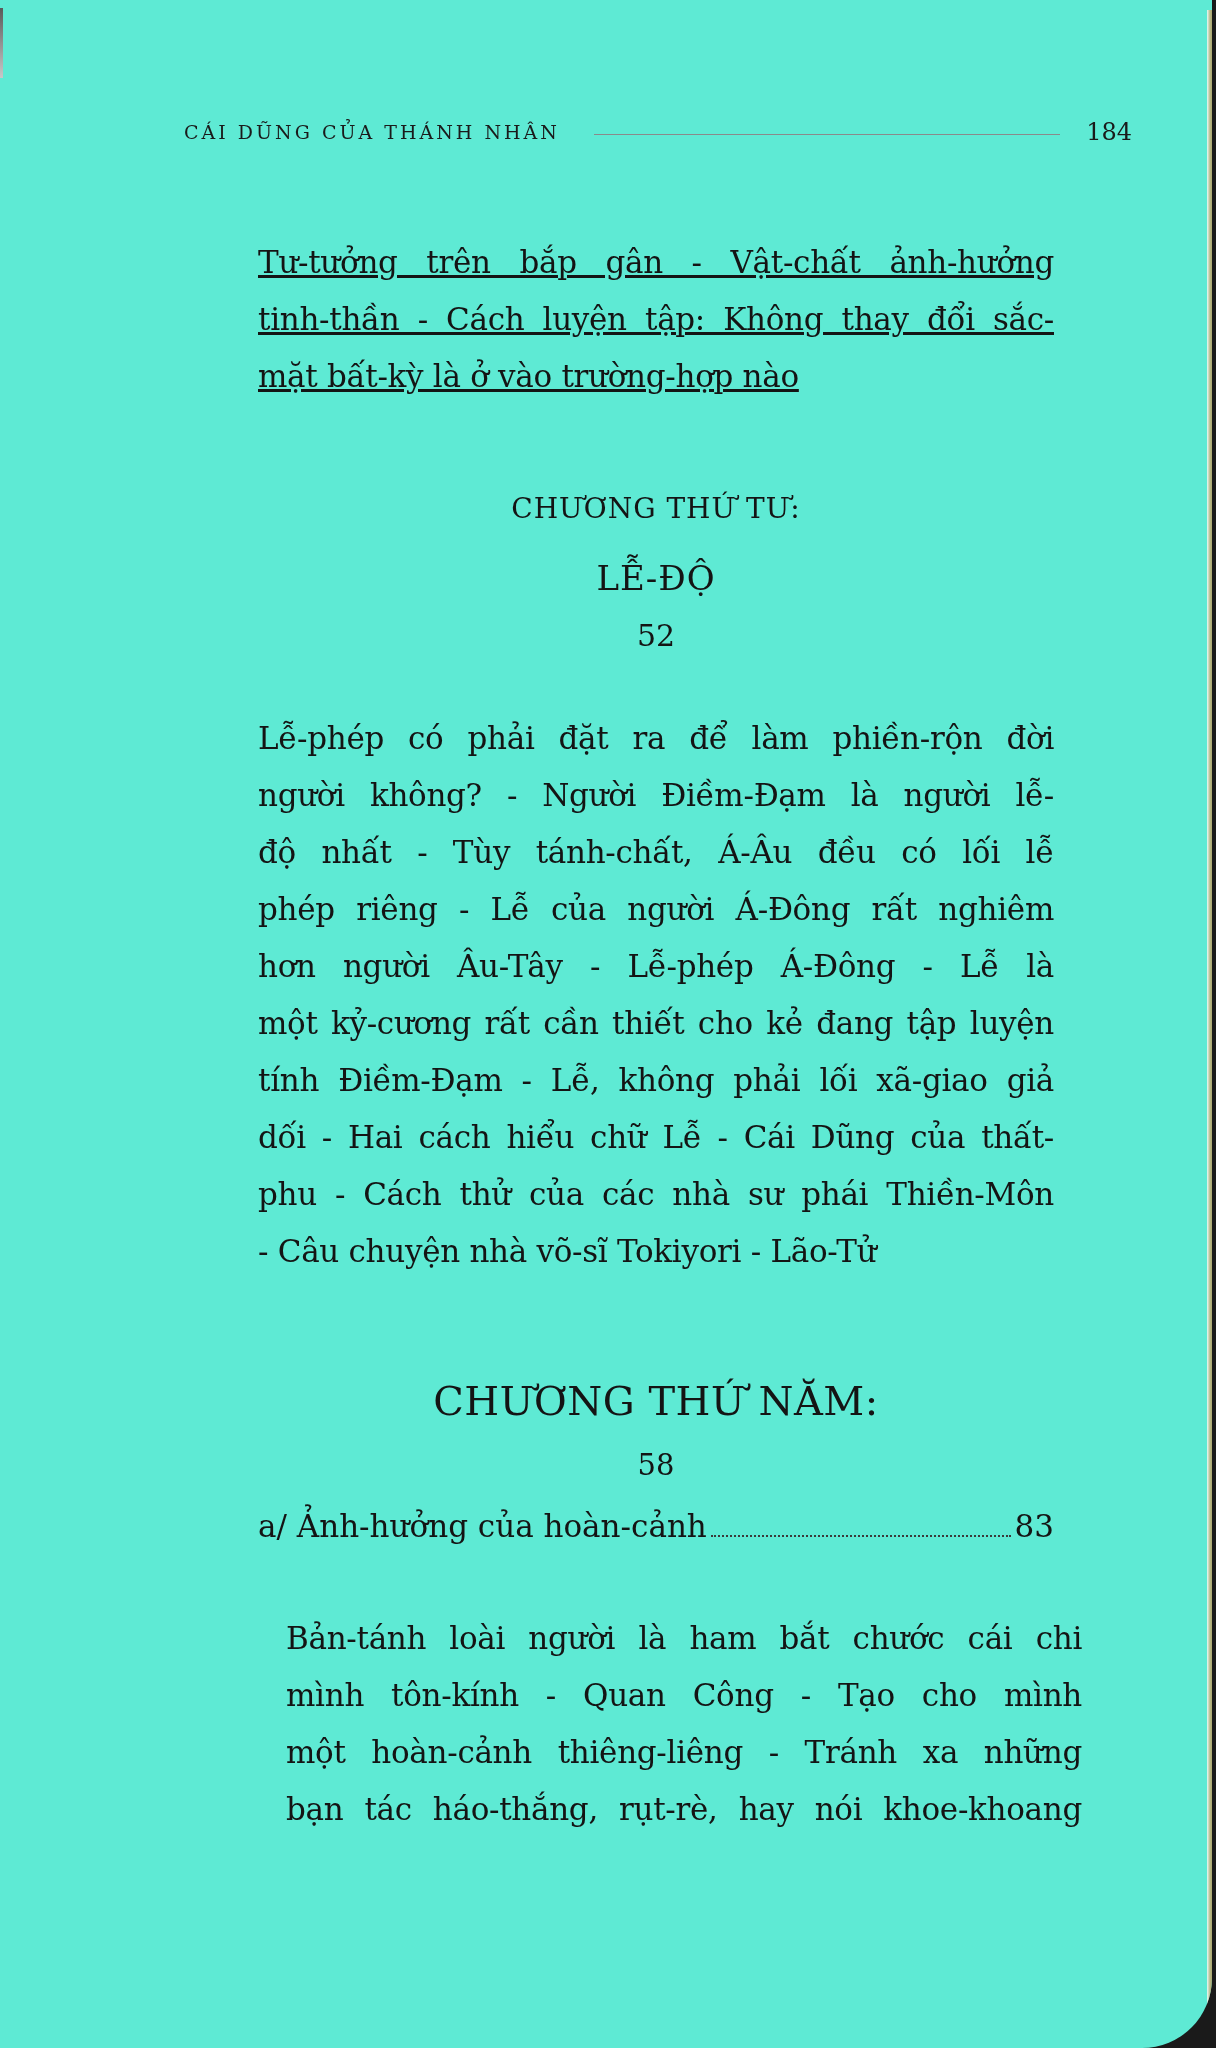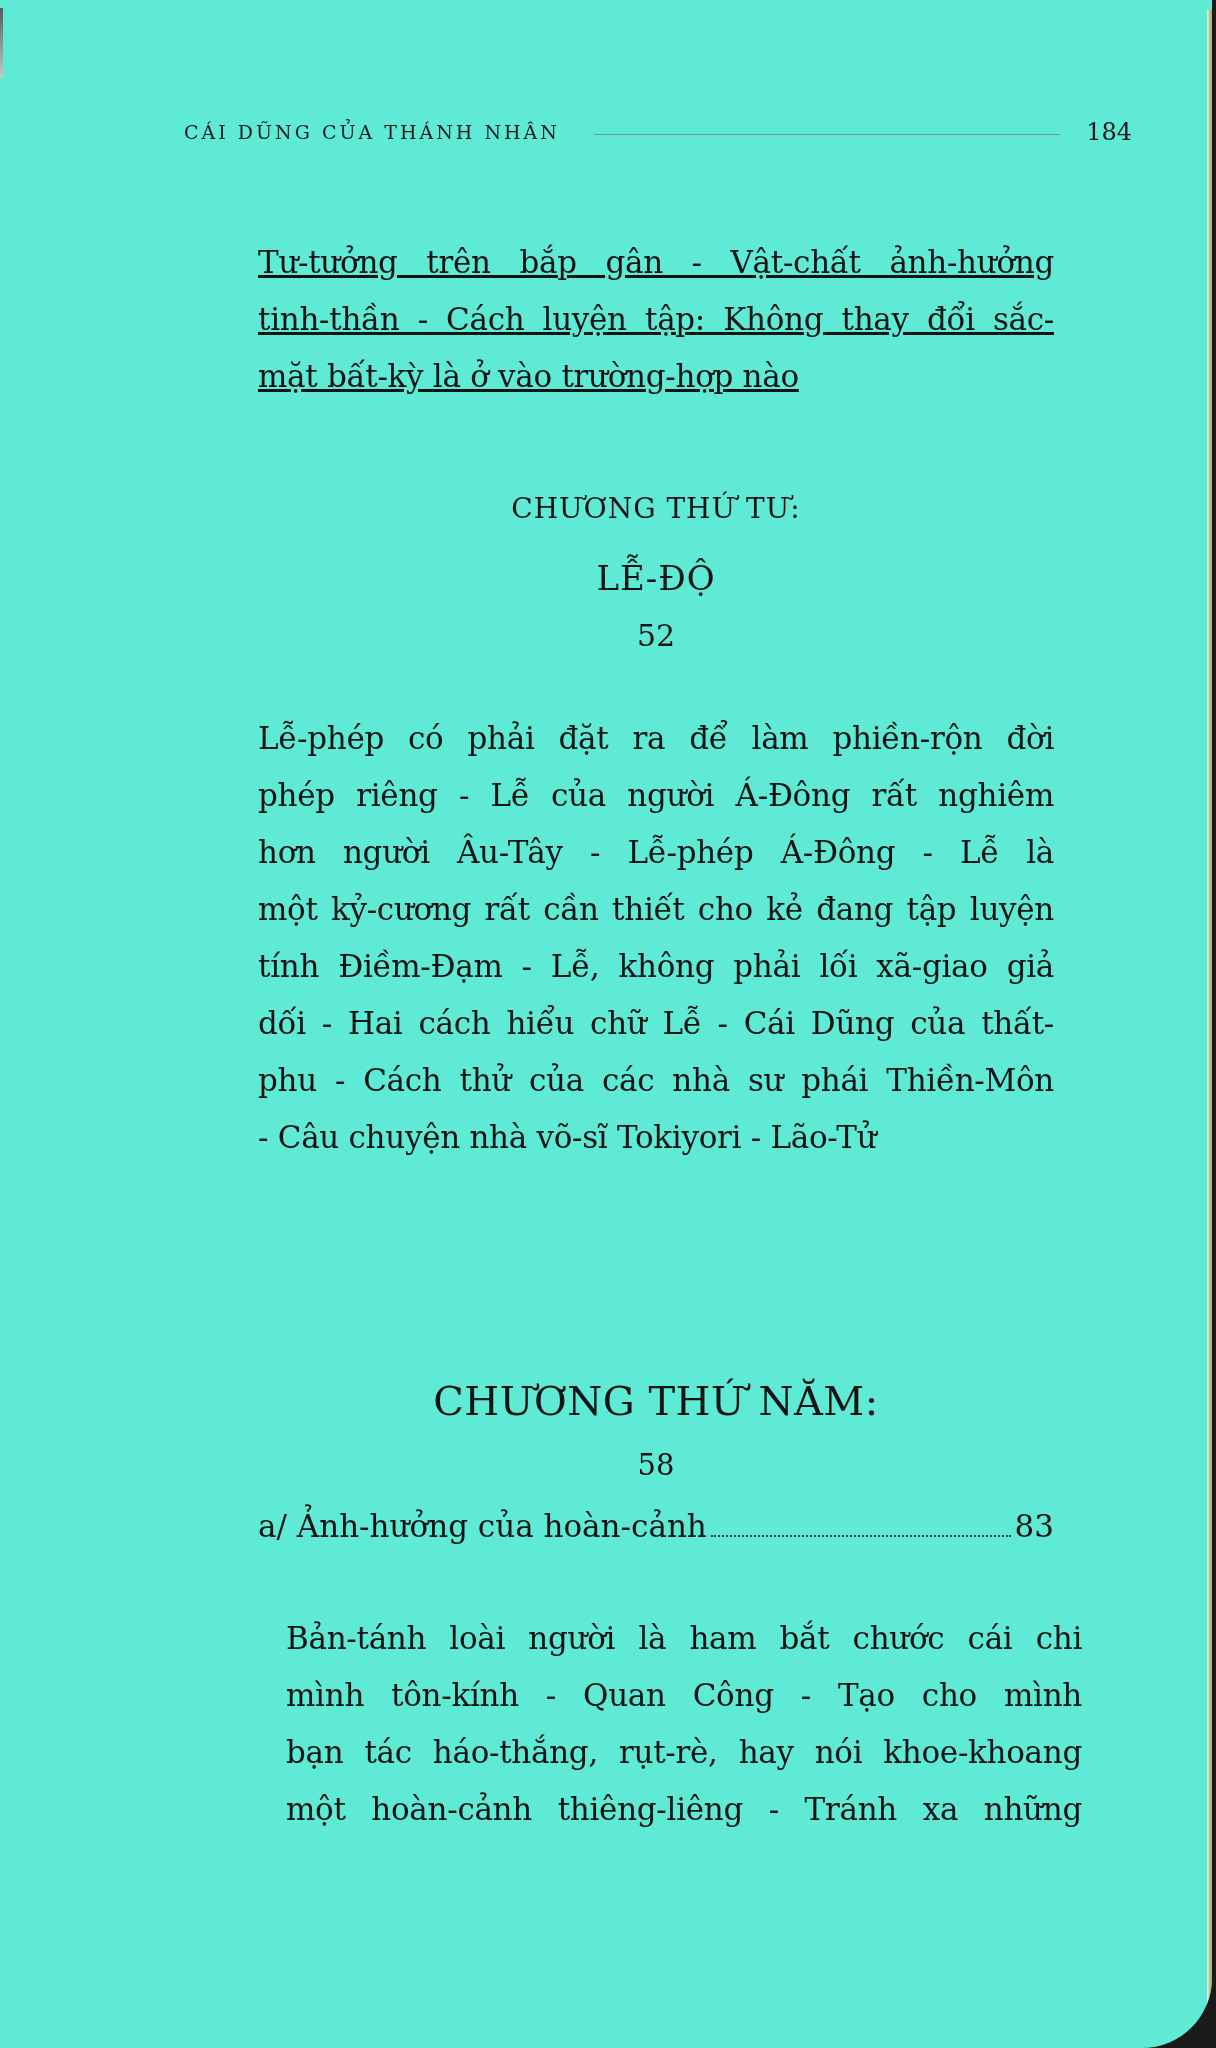--- a/index.html
+++ b/index.html
@@ -146,20 +146,22 @@
     <span class="line">tinh-thần - Cách luyện tập: Không thay đổi sắc-</span>
     <span class="line last">mặt bất-kỳ là ở vào trường-hợp nào</span>
   </div>
 
   <div class="chapter-heading ch4-title">CHƯƠNG THỨ TƯ:</div>
   <div class="chapter-heading ch4-sub">LỄ-ĐỘ</div>
   <div class="chapter-heading ch4-page">52</div>
 
   <div class="body-text block-2">
     <span class="line">Lễ-phép có phải đặt ra để làm phiền-rộn đời</span>
+    <span class="line">người không? - Người Điềm-Đạm là người lễ-</span>
+    <span class="line">độ nhất - Tùy tánh-chất, Á-Âu đều có lối lễ</span>
     <span class="line">phép riêng - Lễ của người Á-Đông rất nghiêm</span>
     <span class="line">hơn người Âu-Tây - Lễ-phép Á-Đông - Lễ là</span>
     <span class="line">một kỷ-cương rất cần thiết cho kẻ đang tập luyện</span>
     <span class="line">tính Điềm-Đạm - Lễ, không phải lối xã-giao giả</span>
     <span class="line">dối - Hai cách hiểu chữ Lễ - Cái Dũng của thất-</span>
     <span class="line">phu - Cách thử của các nhà sư phái Thiền-Môn</span>
     <span class="line last">- Câu chuyện nhà võ-sĩ Tokiyori - Lão-Tử</span>
   </div>
 
   <div class="chapter-heading ch5-title">CHƯƠNG THỨ NĂM:</div>
@@ -167,16 +169,16 @@
 
   <div class="toc-entry">
     <span>a/ Ảnh-hưởng của hoàn-cảnh</span>
     <span class="leader"></span>
     <span>83</span>
   </div>
 
   <div class="body-text block-3">
     <span class="line">Bản-tánh loài người là ham bắt chước cái chi</span>
     <span class="line">mình tôn-kính - Quan Công - Tạo cho mình</span>
+    <span class="line">một hoàn-cảnh thiêng-liêng - Tránh xa những</span>
     <span class="line">bạn tác háo-thắng, rụt-rè, hay nói khoe-khoang</span>
-    <span class="line">một hoàn-cảnh thiêng-liêng - Tránh xa những</span>
   </div>
 </div>
 
 </body></html>

